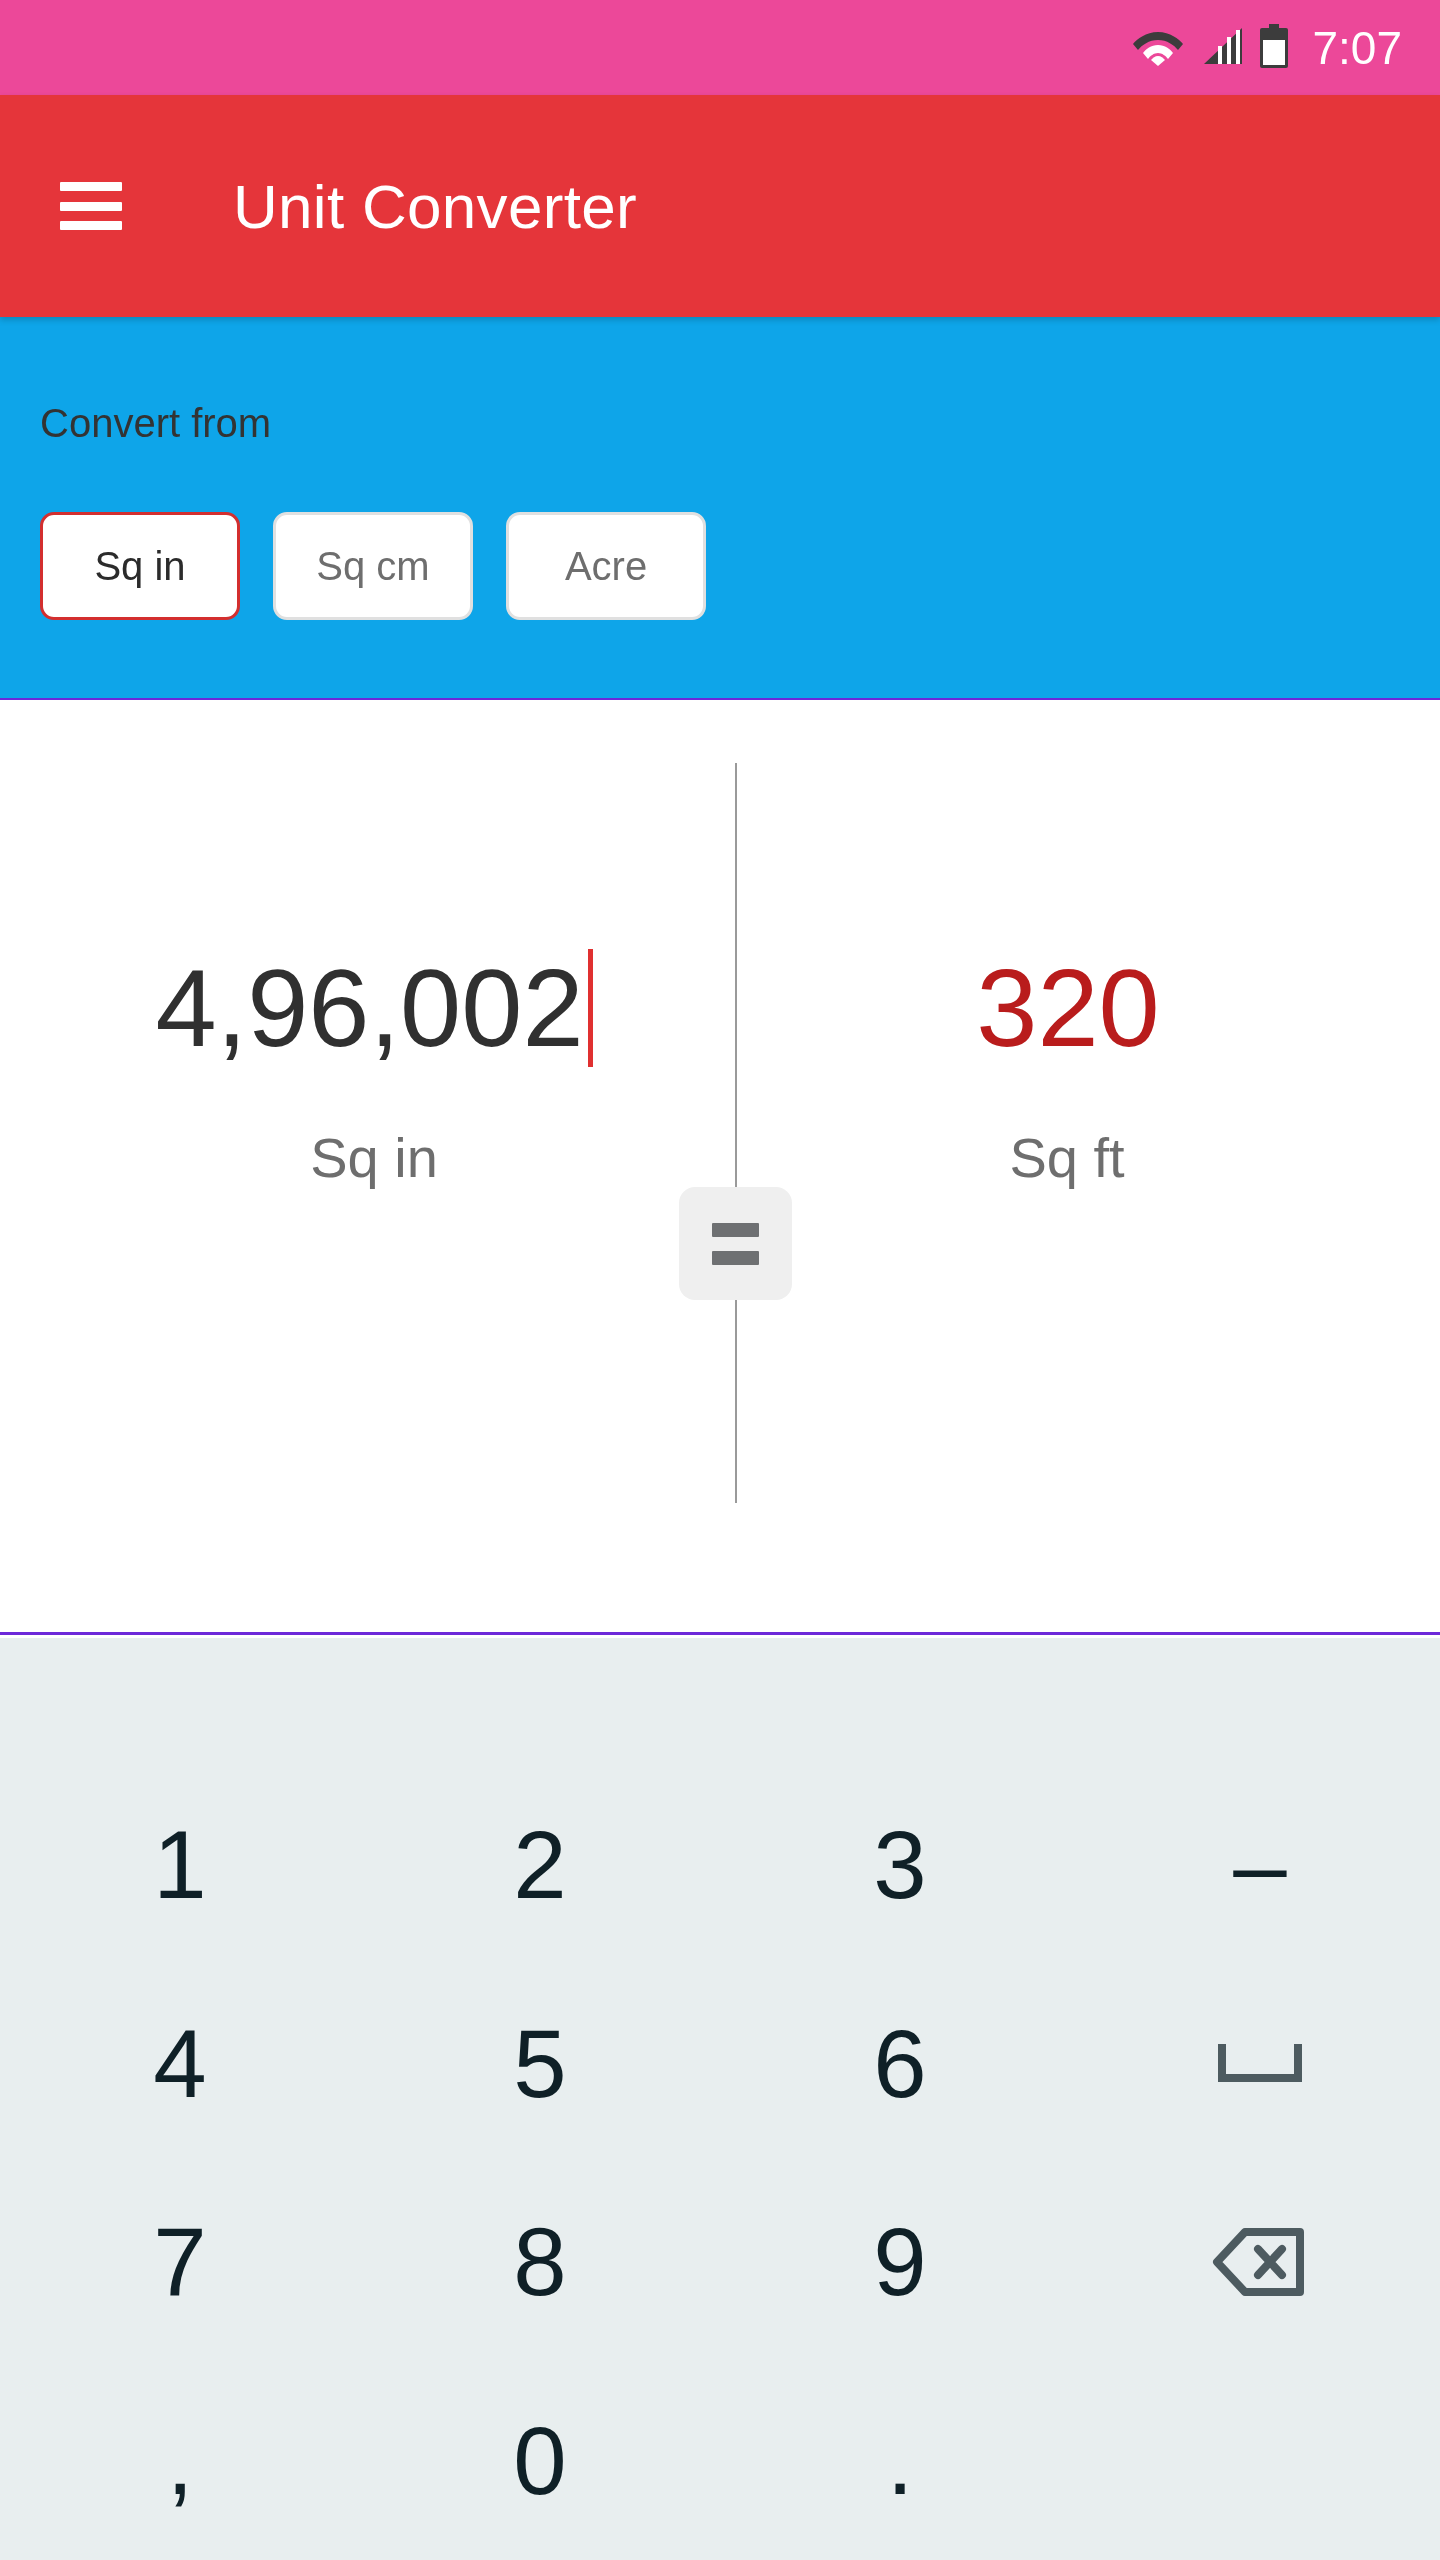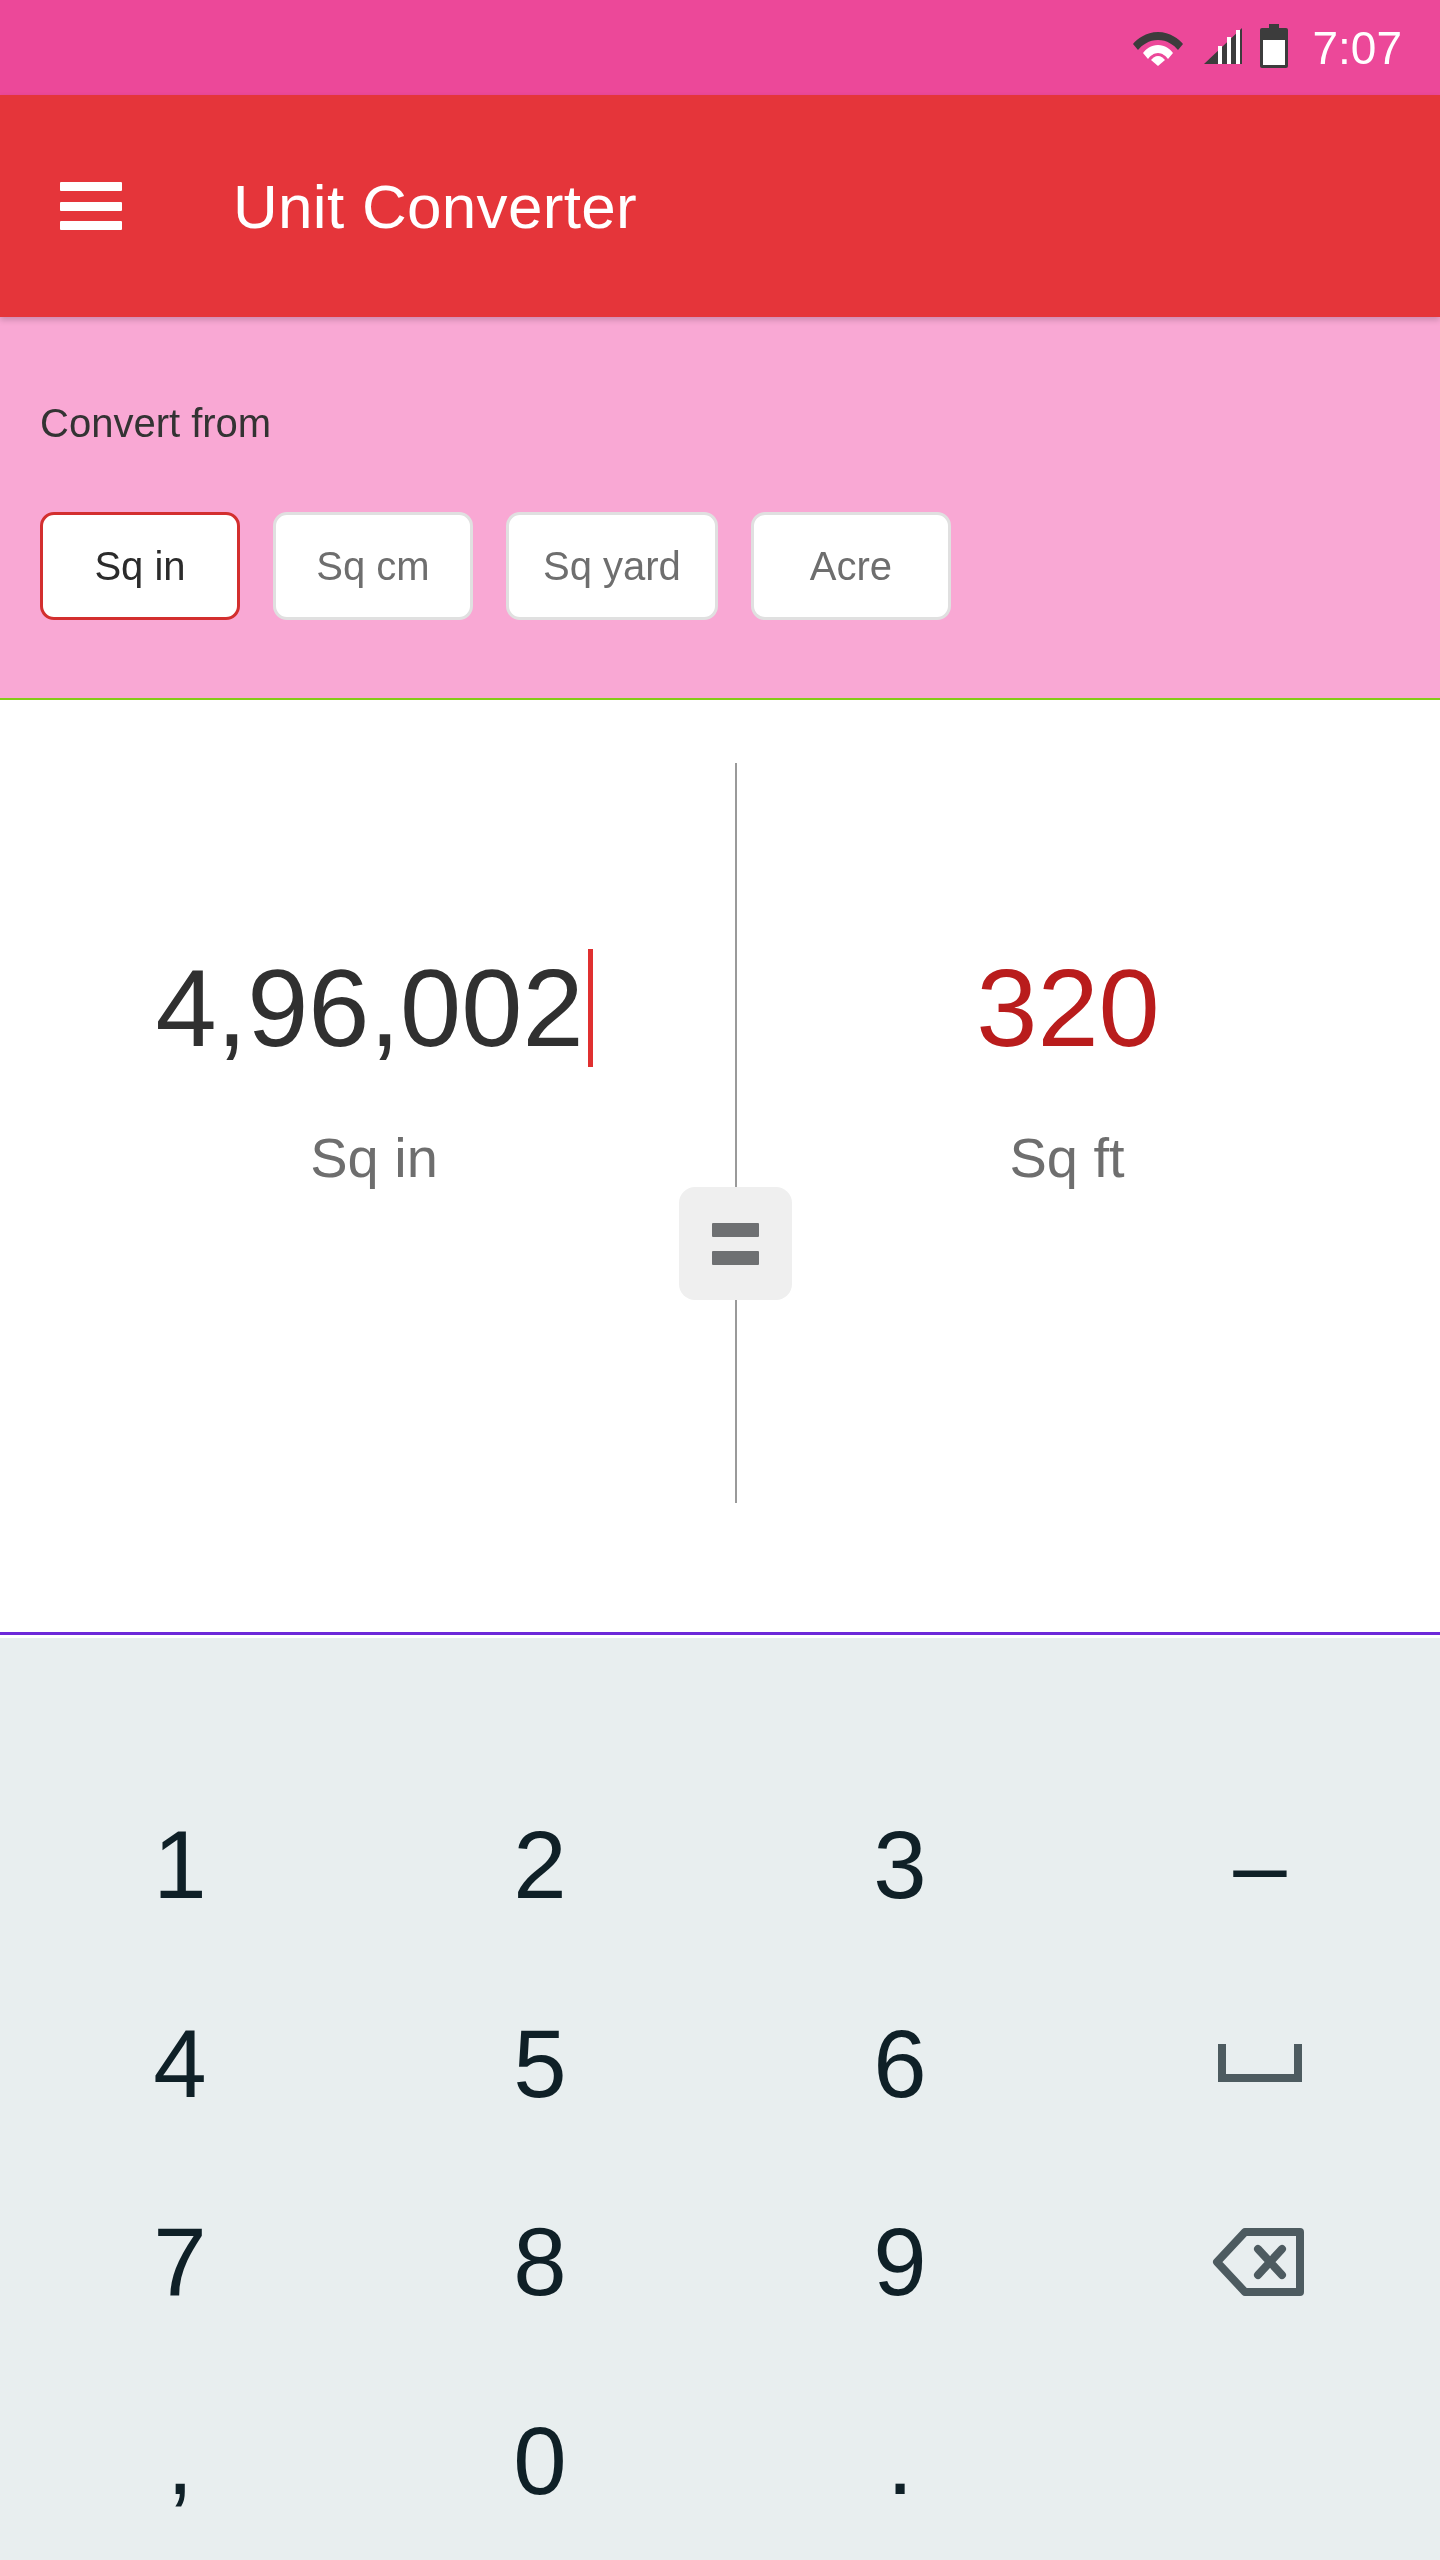--- a/index.html
+++ b/index.html
@@ -62,22 +62,22 @@
     font-size:62px;
     font-weight:400;
     margin-left:78px;
     letter-spacing:0.3px;
   }
 
   
   #convert-from-section {
     position:absolute; left:0; top:317px;
     width:1440px; height:383px;
-    background:#f9a8d4;
-    border-bottom:2px solid #84cc16;
+    background:#0ea5e9;
+    border-bottom:2px solid #6d28d9;
   }
   #convert-from-label {
     position:absolute; left:40px; top:84px;
     font-size:40px; color:#333333; font-weight:400;
   }
   #unit-chip-row {
     position:absolute; left:0; top:195px;
     width:1440px; height:120px;
     display:flex; align-items:flex-start;
     padding-left:40px;
@@ -234,21 +234,20 @@
       <span></span>
     </div>
     <div id="app-title">Unit Converter</div>
   </div>
 
   <div id="convert-from-section">
     <div id="convert-from-label">Convert from</div>
     <div id="unit-chip-row">
       <div class="unit-chip selected">Sq in</div>
       <div class="unit-chip">Sq cm</div>
-      <div class="unit-chip">Sq yard</div>
       <div class="unit-chip">Acre</div>
     </div>
   </div>
 
   <div id="conversion-panel">
     <div id="panel-divider"></div>
 
     <div id="conv-left" class="conv-side">
       <div class="conv-value" id="input-value-wrap">
         <span>4,96,002</span>

